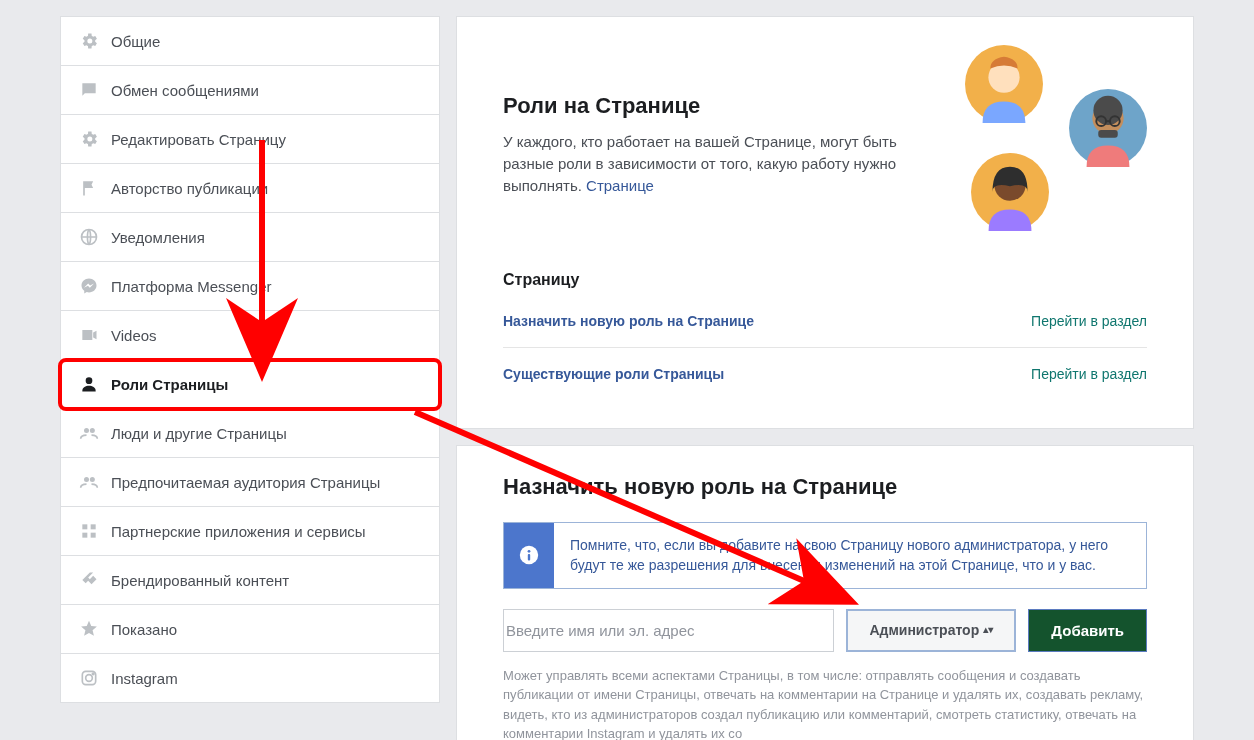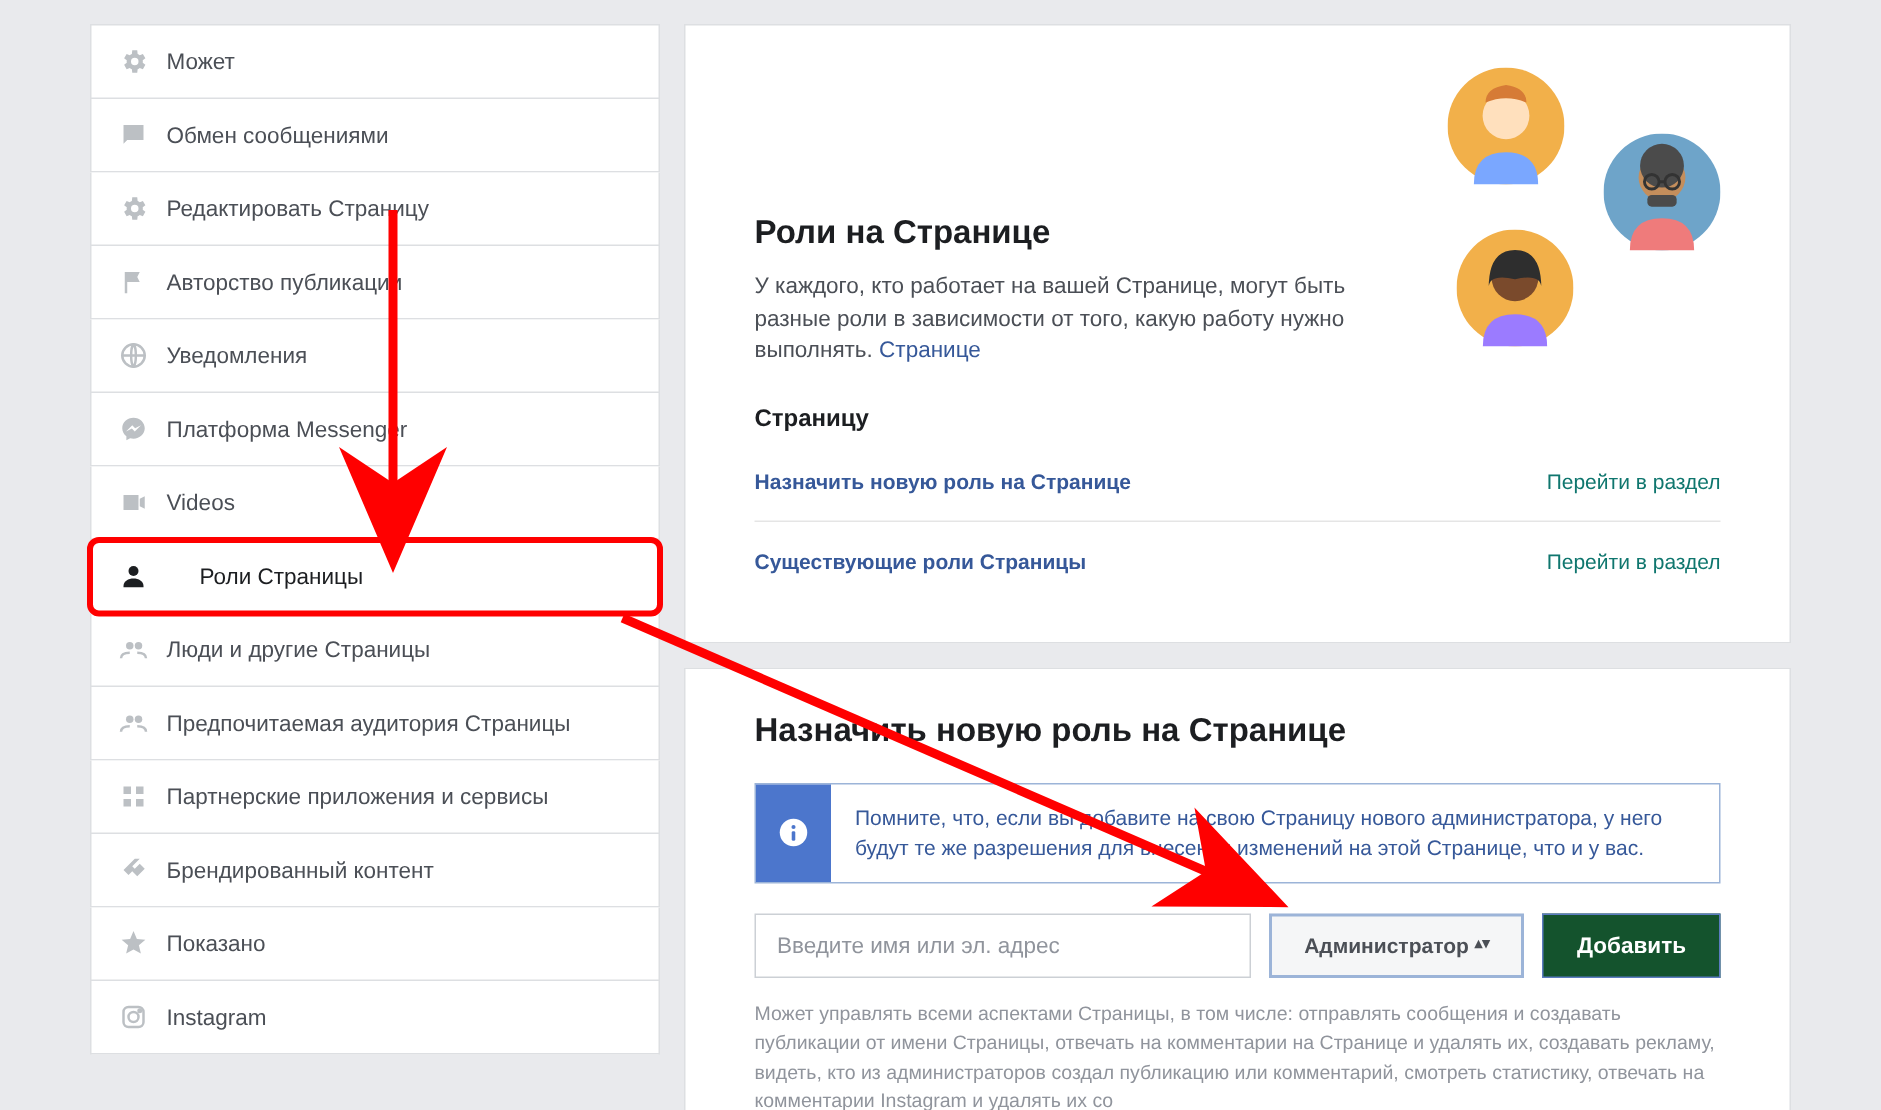--- a/index.html
+++ b/index.html
@@ -35,23 +35,22 @@
     width: 20px;
     height: 20px;
     margin-right: 12px;
     display: inline-flex;
     align-items: center;
     justify-content: center;
     color: #bcc0c4;
     flex-shrink: 0;
   }
   .sidebar-item.active {
-    font-weight: normal;
+    font-weight: bold;
     color: #1c1e21;
-    gap: 22px;
   }
   .sidebar-item.active .icon { color: #1c1e21; }
   .sidebar-item.active-border {
     outline: 4px solid #ff0000;
     outline-offset: -2px;
     border-radius: 6px;
     position: relative;
     z-index: 2;
   }
   .main {
@@ -66,21 +65,21 @@
     padding: 28px 46px;
   }
   .panel h2 {
     font-size: 22px;
     font-weight: bold;
     margin-bottom: 12px;
   }
   .intro {
     display: flex;
     justify-content: space-between;
-    align-items: flex-end;
+    align-items: center;
     gap: 20px;
   }
   .intro-text {
     flex: 1;
     color: #4b4f56;
     font-size: 15px;
     line-height: 1.45;
   }
   .intro-text a { color: #365899; text-decoration: none; }
   .avatars {
@@ -144,21 +143,21 @@
     line-height: 1.45;
   }
   .assign-row {
     display: flex;
     gap: 12px;
     align-items: stretch;
   }
   .assign-input {
     flex: 1;
     border: 1px solid #ccd0d5;
-    padding: 12px 14px;
+    padding: 12px 2px;
     font-size: 15px;
     color: #1c1e21;
   }
   .assign-input::placeholder { color: #90949c; }
   .role-select {
     border: 2px solid #9cb4d8;
     background: #f5f6f7;
     padding: 0 16px;
     display: flex;
     align-items: center;
@@ -199,21 +198,21 @@
 
 <div class="page">
 
   <div class="sidebar">
     <div class="sidebar-item">
       <span class="icon">
           <svg viewBox="0 0 24 24" fill="currentColor">
             <path d="M19.4 13a7.5 7.5 0 000-2l2.1-1.6-2-3.5-2.5 1a7.4 7.4 0 00-1.7-1L15 3h-4l-.3 2.9a7.4 7.4 0 00-1.7 1l-2.5-1-2 3.5L6.6 11a7.5 7.5 0 000 2l-2.1 1.6 2 3.5 2.5-1c.5.4 1.1.7 1.7 1L11 21h4l.3-2.9c.6-.3 1.2-.6 1.7-1l2.5 1 2-3.5L19.4 13zM13 15a3 3 0 110-6 3 3 0 010 6z"></path>
           </svg>
         </span>
-      <span>Может</span>
+      <span>Общие</span>
     </div>
     <div class="sidebar-item">
       <span class="icon">
           <svg viewBox="0 0 24 24" fill="currentColor">
             <path d="M4 4h16v12H7l-3 3V4z"></path>
           </svg>
         </span>
       <span>Обмен сообщениями</span>
     </div>
     <div class="sidebar-item">

